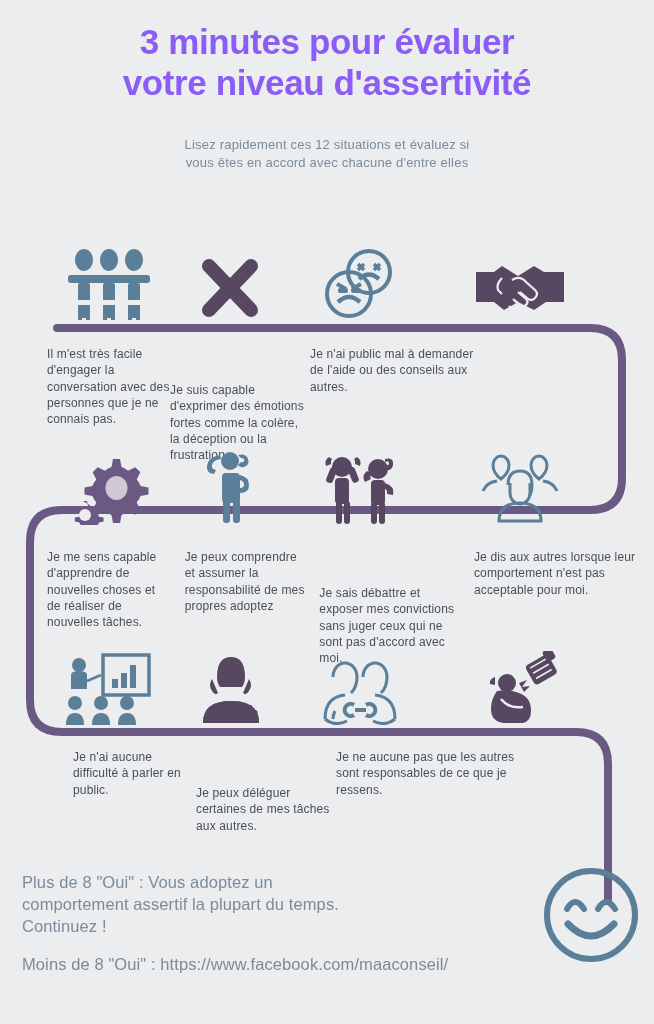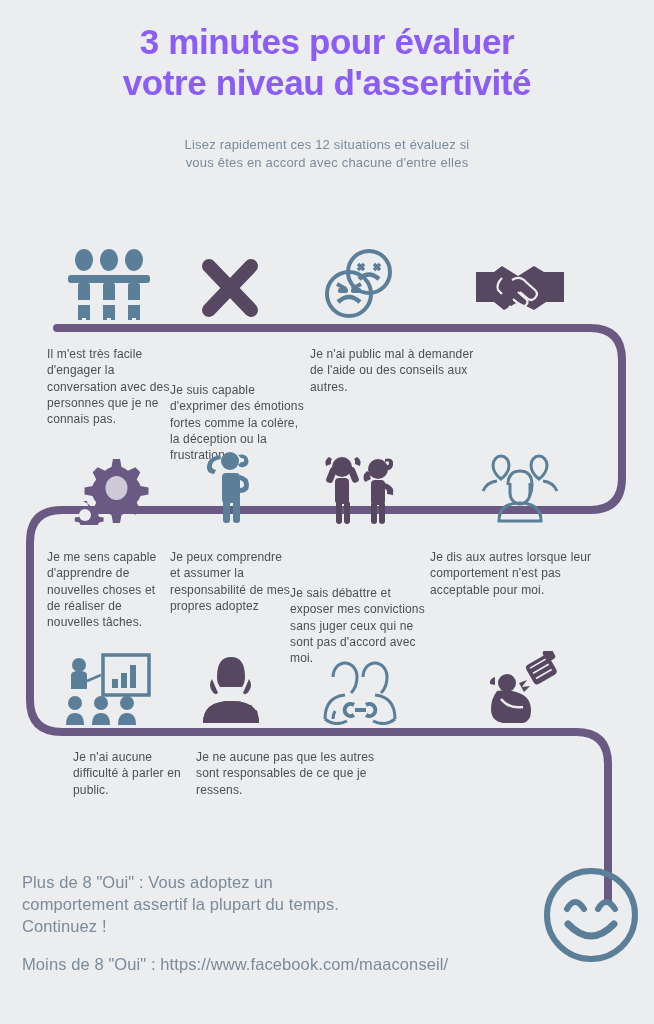--- a/index.html
+++ b/index.html
@@ -66,21 +66,21 @@
     font-size: 12px;
     line-height: 1.36;
     letter-spacing: 0.15px;
   }
 
   
   #row1-icons { top: 244px; height: 76px; }
   #row1-texts { top: 346px; }
   
   #row2-icons { top: 449px; height: 76px; }
-  #row2-texts { top: 549px; }
+  #row2-texts { top: 549px; justify-content: space-between; }
   
   #row3-icons { top: 649px; height: 76px; }
   #row3-texts { top: 749px; padding-left: 26px; }
 
   
   .c1 { width: 170px; padding-left: 47px; }
   .c2 { width: 120px; padding-left: 0px; }
   .c3 { width: 140px; margin-top: 36px; }
   .c4 { width: 180px; }
 
@@ -328,20 +328,21 @@
         </g>
         <g fill="#574761">
           <path d="M40,32 l8,-3 l-5,7 l8,-1 l-6,6 Z"></path>
         </g>
       </svg>
     </div>
   </div>
 
   <div class="texts row" id="row3-texts">
     <div class="txt c1">Je n'ai aucune difficulté à parler en public.</div>
+    <div class="txt c3">Je peux déléguer certaines de mes tâches aux autres.</div>
     <div class="txt c4">Je ne aucune pas que les autres sont responsables de ce que je ressens.</div>
   </div>
 
   <div class="footer">
     <p>Plus de 8 "Oui" : Vous adoptez un</p>
     <p>comportement assertif la plupart du temps.</p>
     <p>Continuez !</p>
     <div class="gap"></div>
     <p>Moins de 8 "Oui" : https://www.facebook.com/maaconseil/</p>
   </div>

